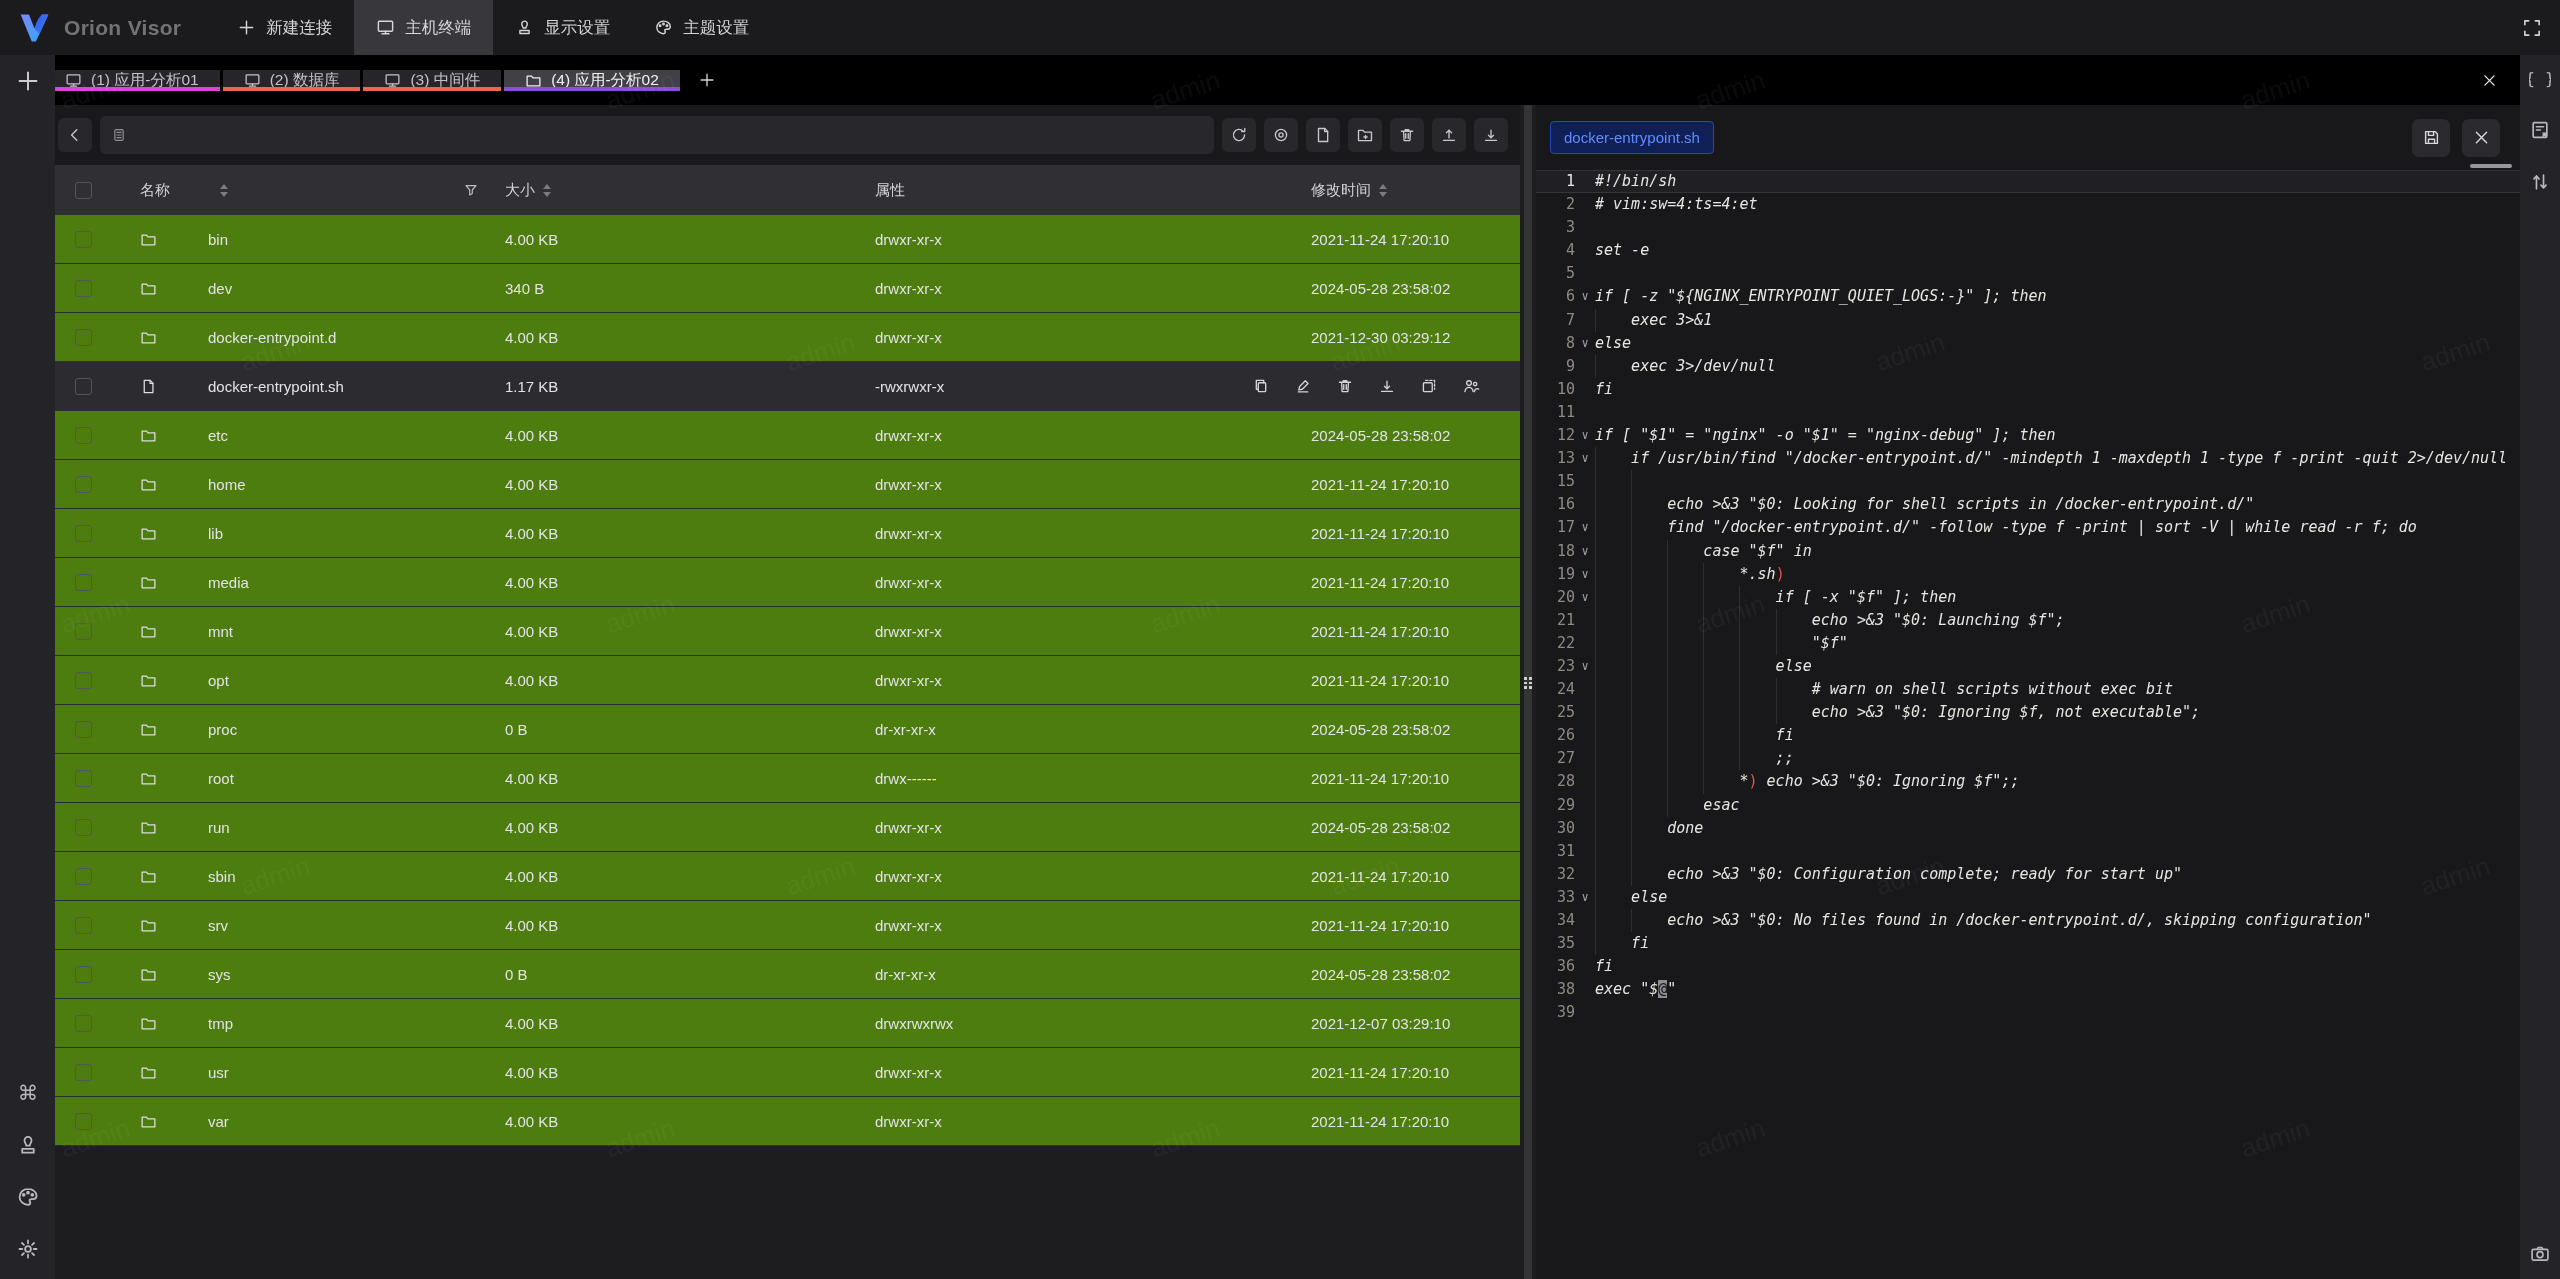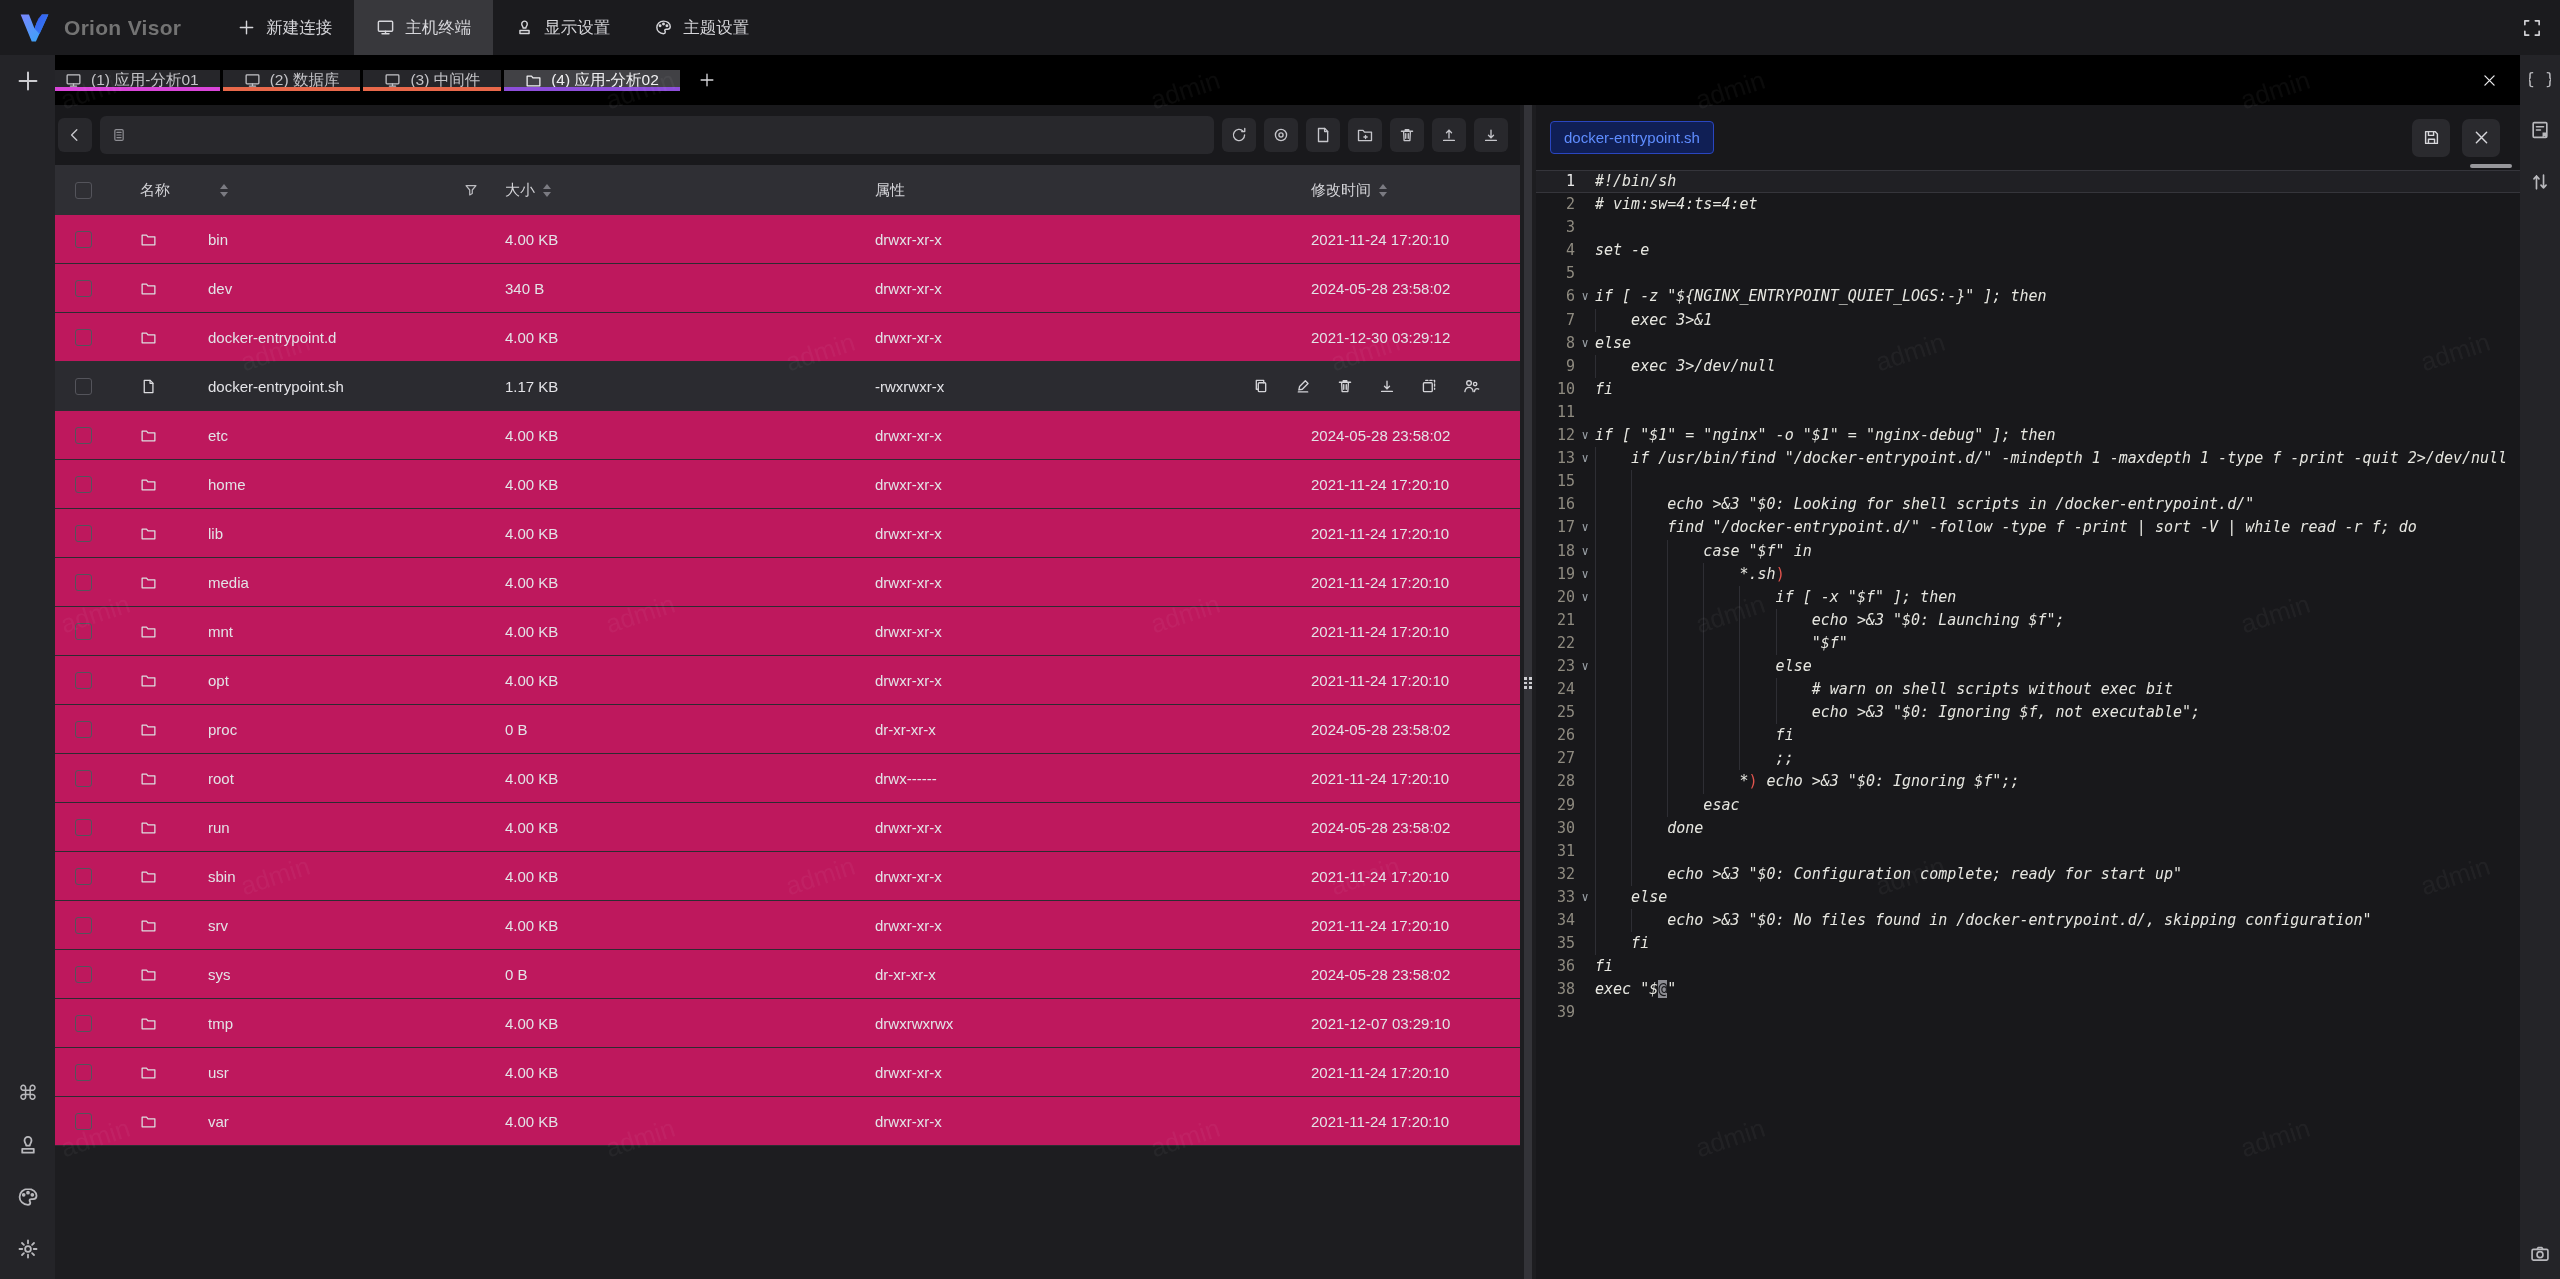--- a/index.html
+++ b/index.html
@@ -74,21 +74,21 @@
   .col-time { flex:1; display:flex; align-items:center; }
   .checkbox { width:17px; height:17px; border:1.5px solid #54545b; border-radius:3px; cursor:pointer; }
   .sorter { display:inline-flex; flex-direction:column; gap:3px; margin-left:8px; }
   .sorter i { width:0; height:0; border-left:4.5px solid transparent; border-right:4.5px solid transparent; }
   .sorter .up { border-bottom:5.5px solid #7b7b82; }
   .sorter .down { border-top:5.5px solid #7b7b82; }
   .filter-icon { margin-left:auto; margin-right:26px; color:#bcbcc0; cursor:pointer; }
   .filter-icon svg { width:16px; height:16px; }
 
   .frow { height:49px; display:flex; align-items:center; border-bottom:1px solid #2c2c31;
-          font-size:15px; color:#e3e3e7; position:relative; background:#be185d; cursor:pointer; }
+          font-size:15px; color:#e3e3e7; position:relative; background:#4d7c0f; cursor:pointer; }
   .frow.selected { background:#2b2b30; }
   .file-ic { margin-right:9px; color:#dddde0; display:flex; }
   .file-ic svg { width:17px; height:17px; }
   .row-actions { position:absolute; right:40px; top:0; bottom:0; display:flex; align-items:center;
                  gap:24px; color:#d3d3d7; }
   .action-icon { cursor:pointer; }
   .action-icon svg { width:18px; height:18px; }
 
   
   .splitter { position:absolute; top:105px; left:1520px; width:16px; bottom:0; background:#1d1d20; cursor:col-resize; }

